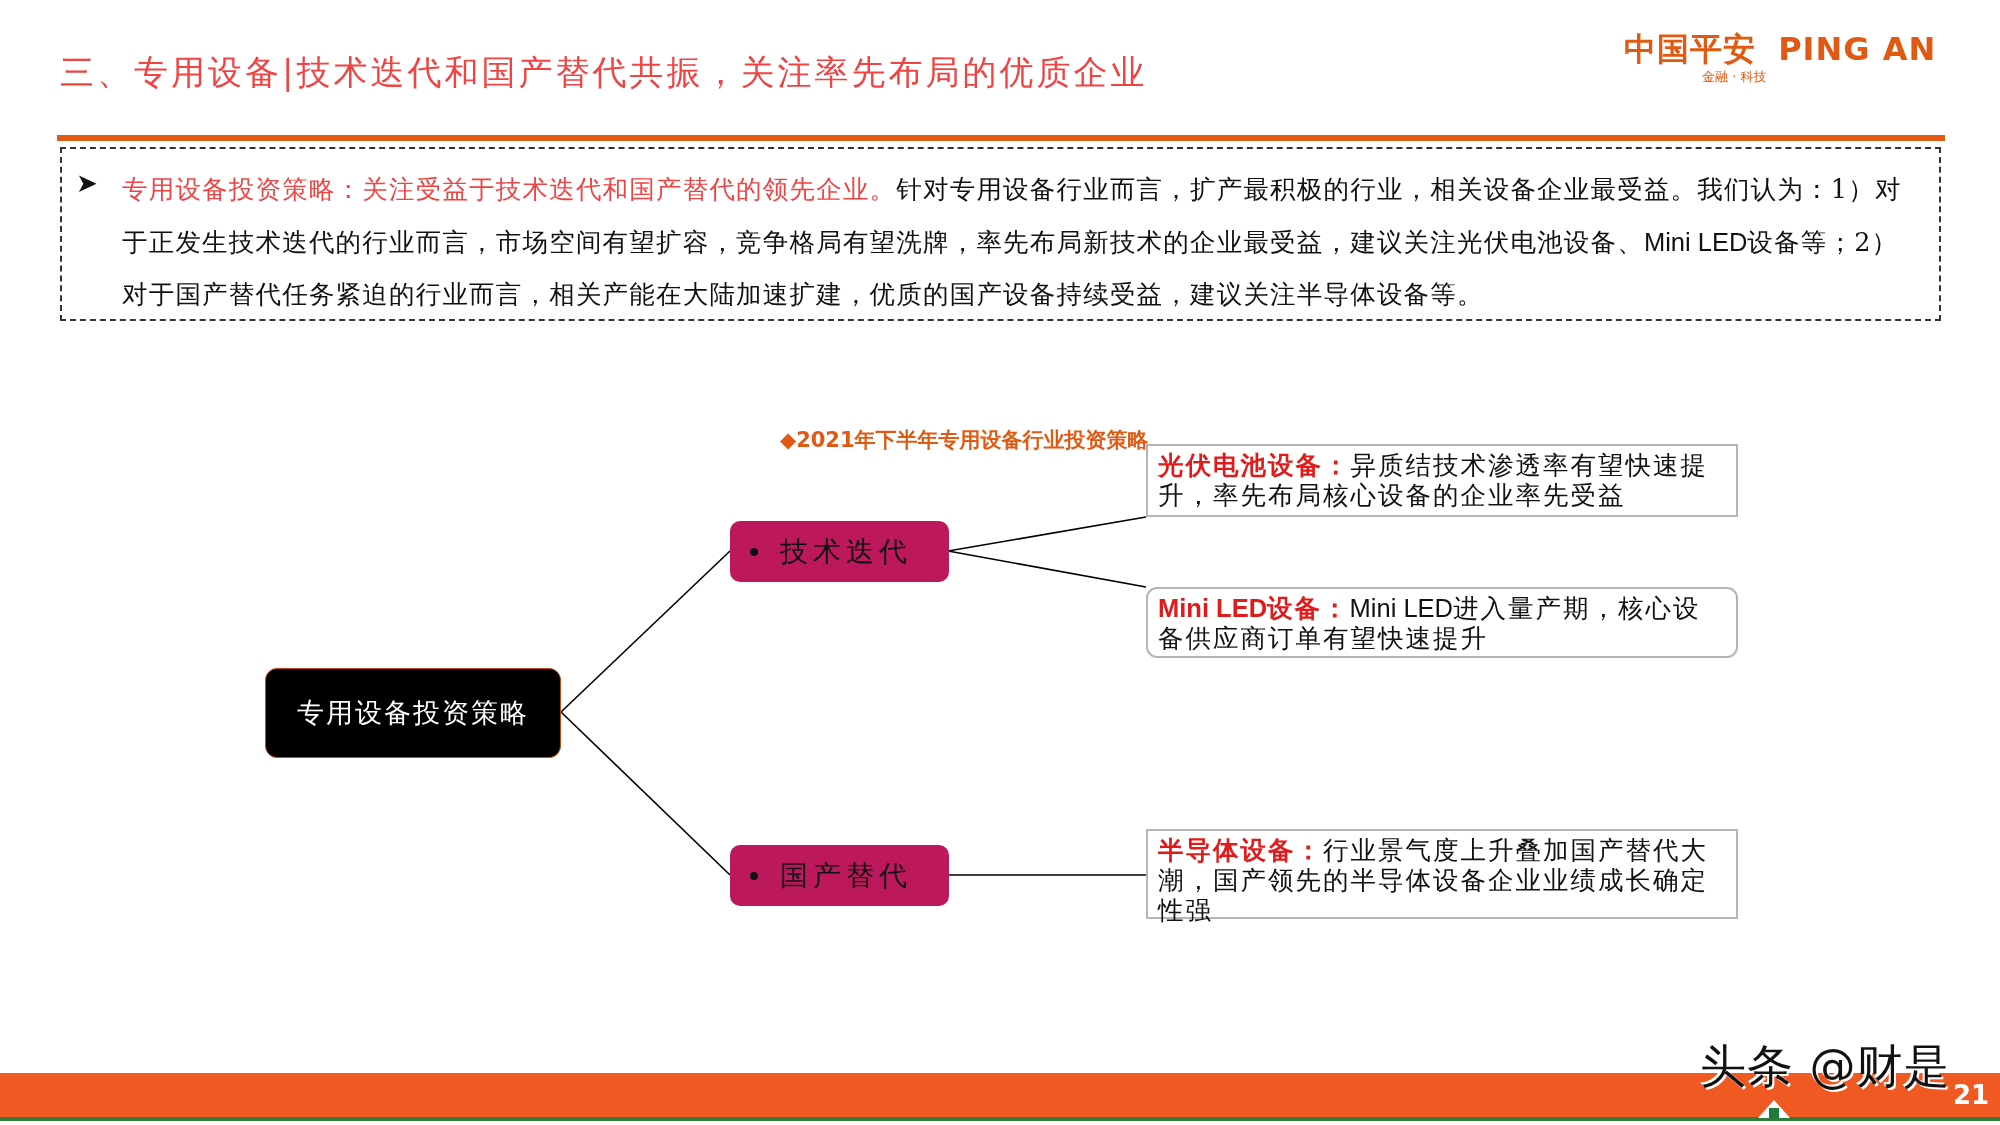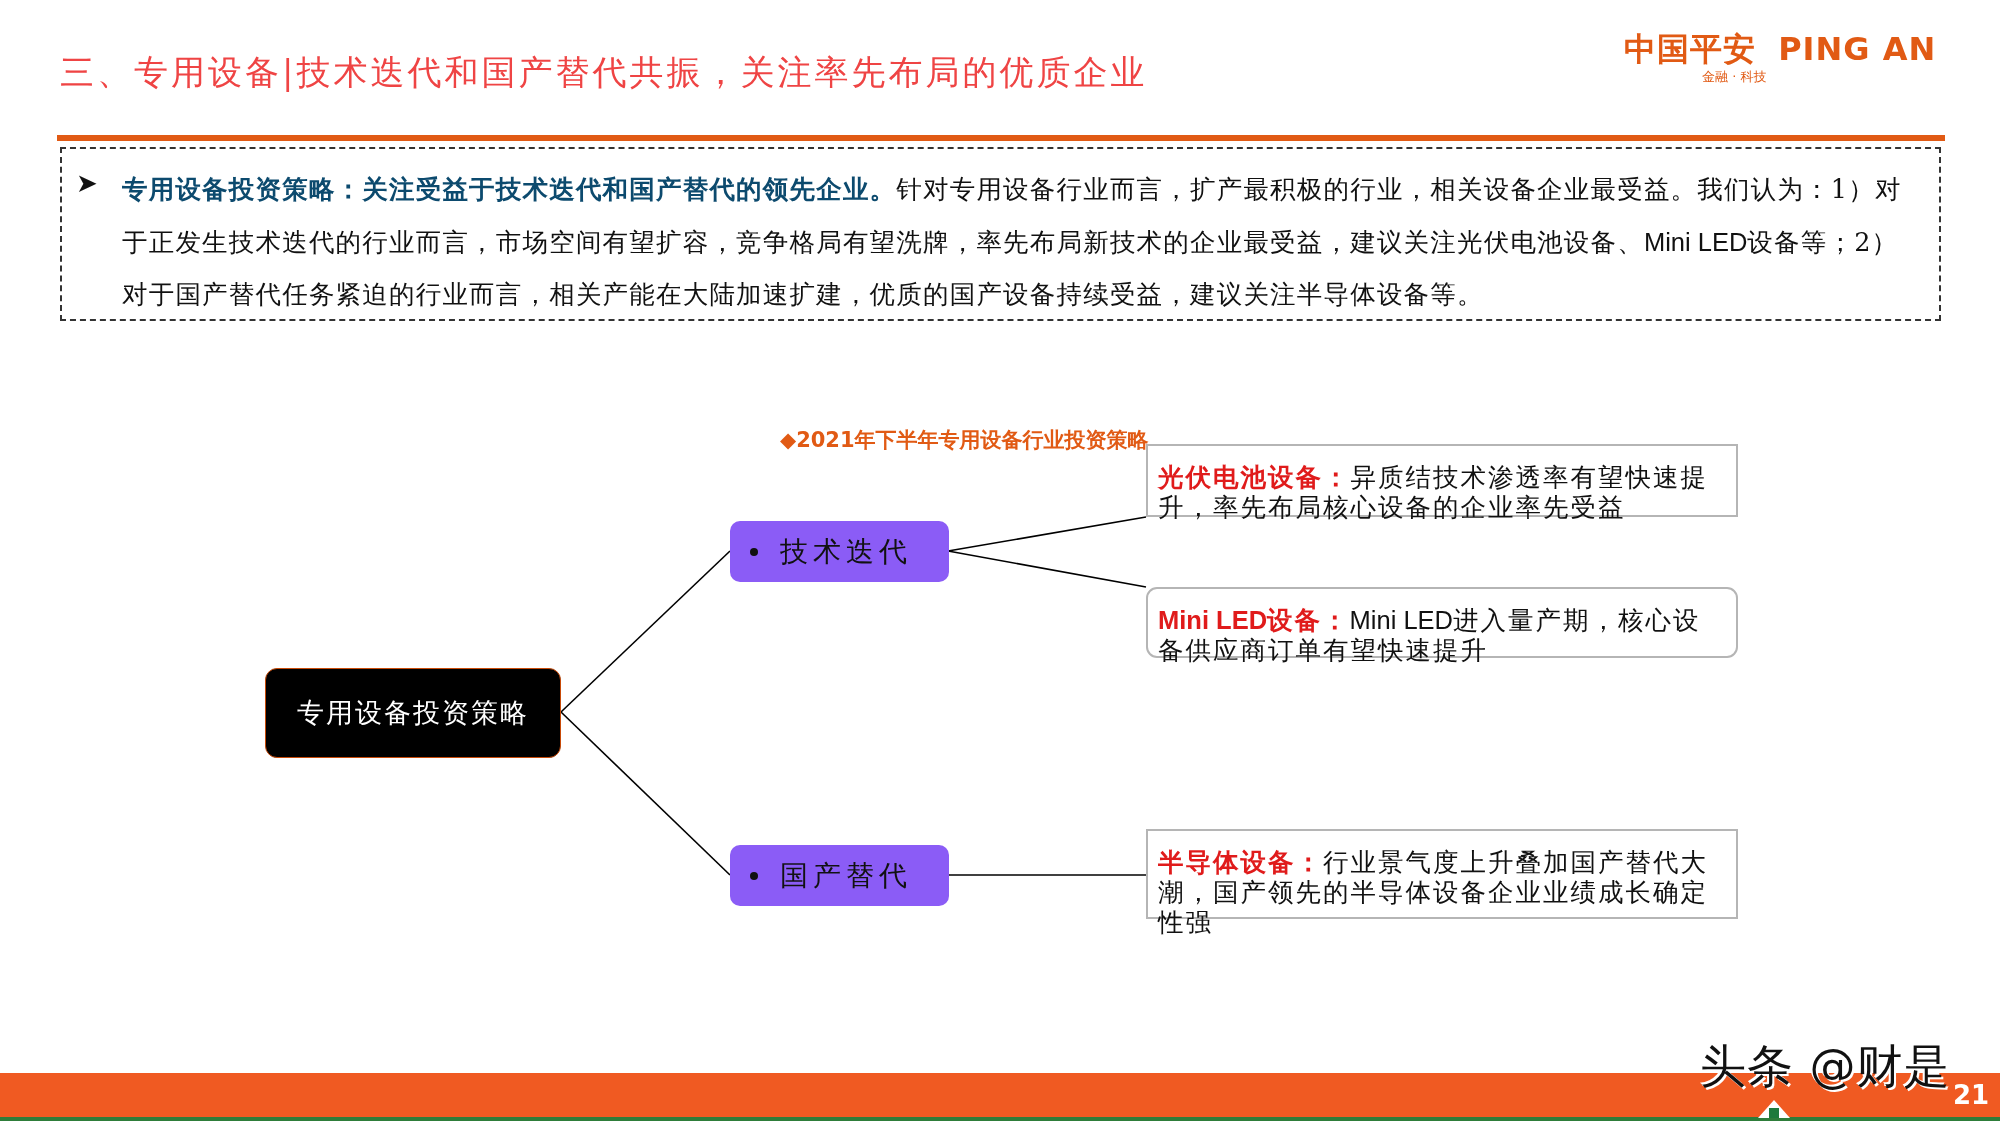--- a/index.html
+++ b/index.html
@@ -6,28 +6,28 @@
   body { width:2000px; height:1125px; position:relative; overflow:hidden; background:#ffffff;
          font-family: "DejaVu Serif", "Liberation Serif", serif; }
   .abs { position:absolute; }
   .title { left:60px; top:50px; font-size:34px; color:#ef4444; letter-spacing:3px; white-space:nowrap; font-weight:normal; }
   .logo-main { left:1624px; top:28px; font-family:"DejaVu Sans","Liberation Sans",sans-serif; font-weight:bold; font-size:32px; color:#E15A14; white-space:nowrap; letter-spacing:1px; }
   .logo-sub { left:1702px; top:68px; font-family:"DejaVu Sans","Liberation Sans",sans-serif; font-size:13px; color:#E15A14; white-space:nowrap; }
   .rule { left:57px; top:135px; width:1888px; height:6px; background:#E15A14; }
   .dashbox { left:60px; top:147px; width:1881px; height:174px; border:2px dashed #333; box-sizing:border-box; }
   .bullet-arrow { left:76px; top:168px; font-size:26px; color:#111; font-family:"DejaVu Sans",sans-serif; }
   .para { left:122px; top:163px; width:1790px; font-size:25.5px; line-height:52.5px; color:#111; letter-spacing:1.2px; }
-  .para .hl { color:#0c4a6e;font-weight:bold; }
+  .para .hl { color:#ef4444; }
   .subtitle { left:780px; top:378px; font-size:21px; font-weight:bold; color:#E15A14; white-space:nowrap; font-family:"DejaVu Sans","Liberation Sans",sans-serif;margin-top:48px; }
   .root { left:265px; top:668px; width:296px; height:90px; background:#000000; border:1px solid #C84A08; border-radius:12px; box-sizing:border-box;
           color:#fff; font-size:27px; display:flex; align-items:center; justify-content:center; letter-spacing:2px; }
-  .branch { width:219px; height:61px; background:#8b5cf6; border-radius:10px; display:flex; align-items:center; padding-left:20px; box-sizing:border-box;
+  .branch { width:219px; height:61px; background:#be185d; border-radius:10px; display:flex; align-items:center; padding-left:20px; box-sizing:border-box;
             font-size:28px; color:#111; letter-spacing:5px; }
   .branch .dot { display:inline-block; width:8px; height:8px; border-radius:50%; background:#111; margin-right:22px; }
-  .leaf { left:1146px; width:592px; border:2px solid #B5B5B5; box-sizing:border-box; background:#fff; padding:16px 10px 0 10px;
+  .leaf { left:1146px; width:592px; border:2px solid #B5B5B5; box-sizing:border-box; background:#fff; padding:4px 10px 0 10px;
           font-size:25.5px; line-height:30px; color:#111; letter-spacing:2px; }
   .leaf .lab { color:#E01B1B; font-weight:bold; }
   .leaf .latin { font-family:"Liberation Sans","DejaVu Sans",sans-serif; letter-spacing:0; }
   .footer-bar { left:0; top:1073px; width:2000px; height:44px; background:#F05A22; }
   .footer-green { left:0; top:1117px; width:2000px; height:4px; background:#2E7D3A; }
   .page-num { left:1953px; top:1080px; font-family:"DejaVu Sans","Liberation Sans",sans-serif; font-weight:bold; font-size:26px; color:#fff; }
   .watermark { left:1700px; top:1036px; font-family:"DejaVu Sans","Liberation Sans",sans-serif; font-size:46px; color:#111; white-space:nowrap;
                text-shadow: 2px 2px 0 #fff, -2px -2px 0 #fff; letter-spacing:1px; }
   .house { left:1758px; top:1100px; width:0; height:0; border-left:16px solid transparent; border-right:16px solid transparent; border-bottom:18px solid #fff; }
   .house-door { left:1769px; top:1108px; width:10px; height:10px; background:#1E7A3C; }

